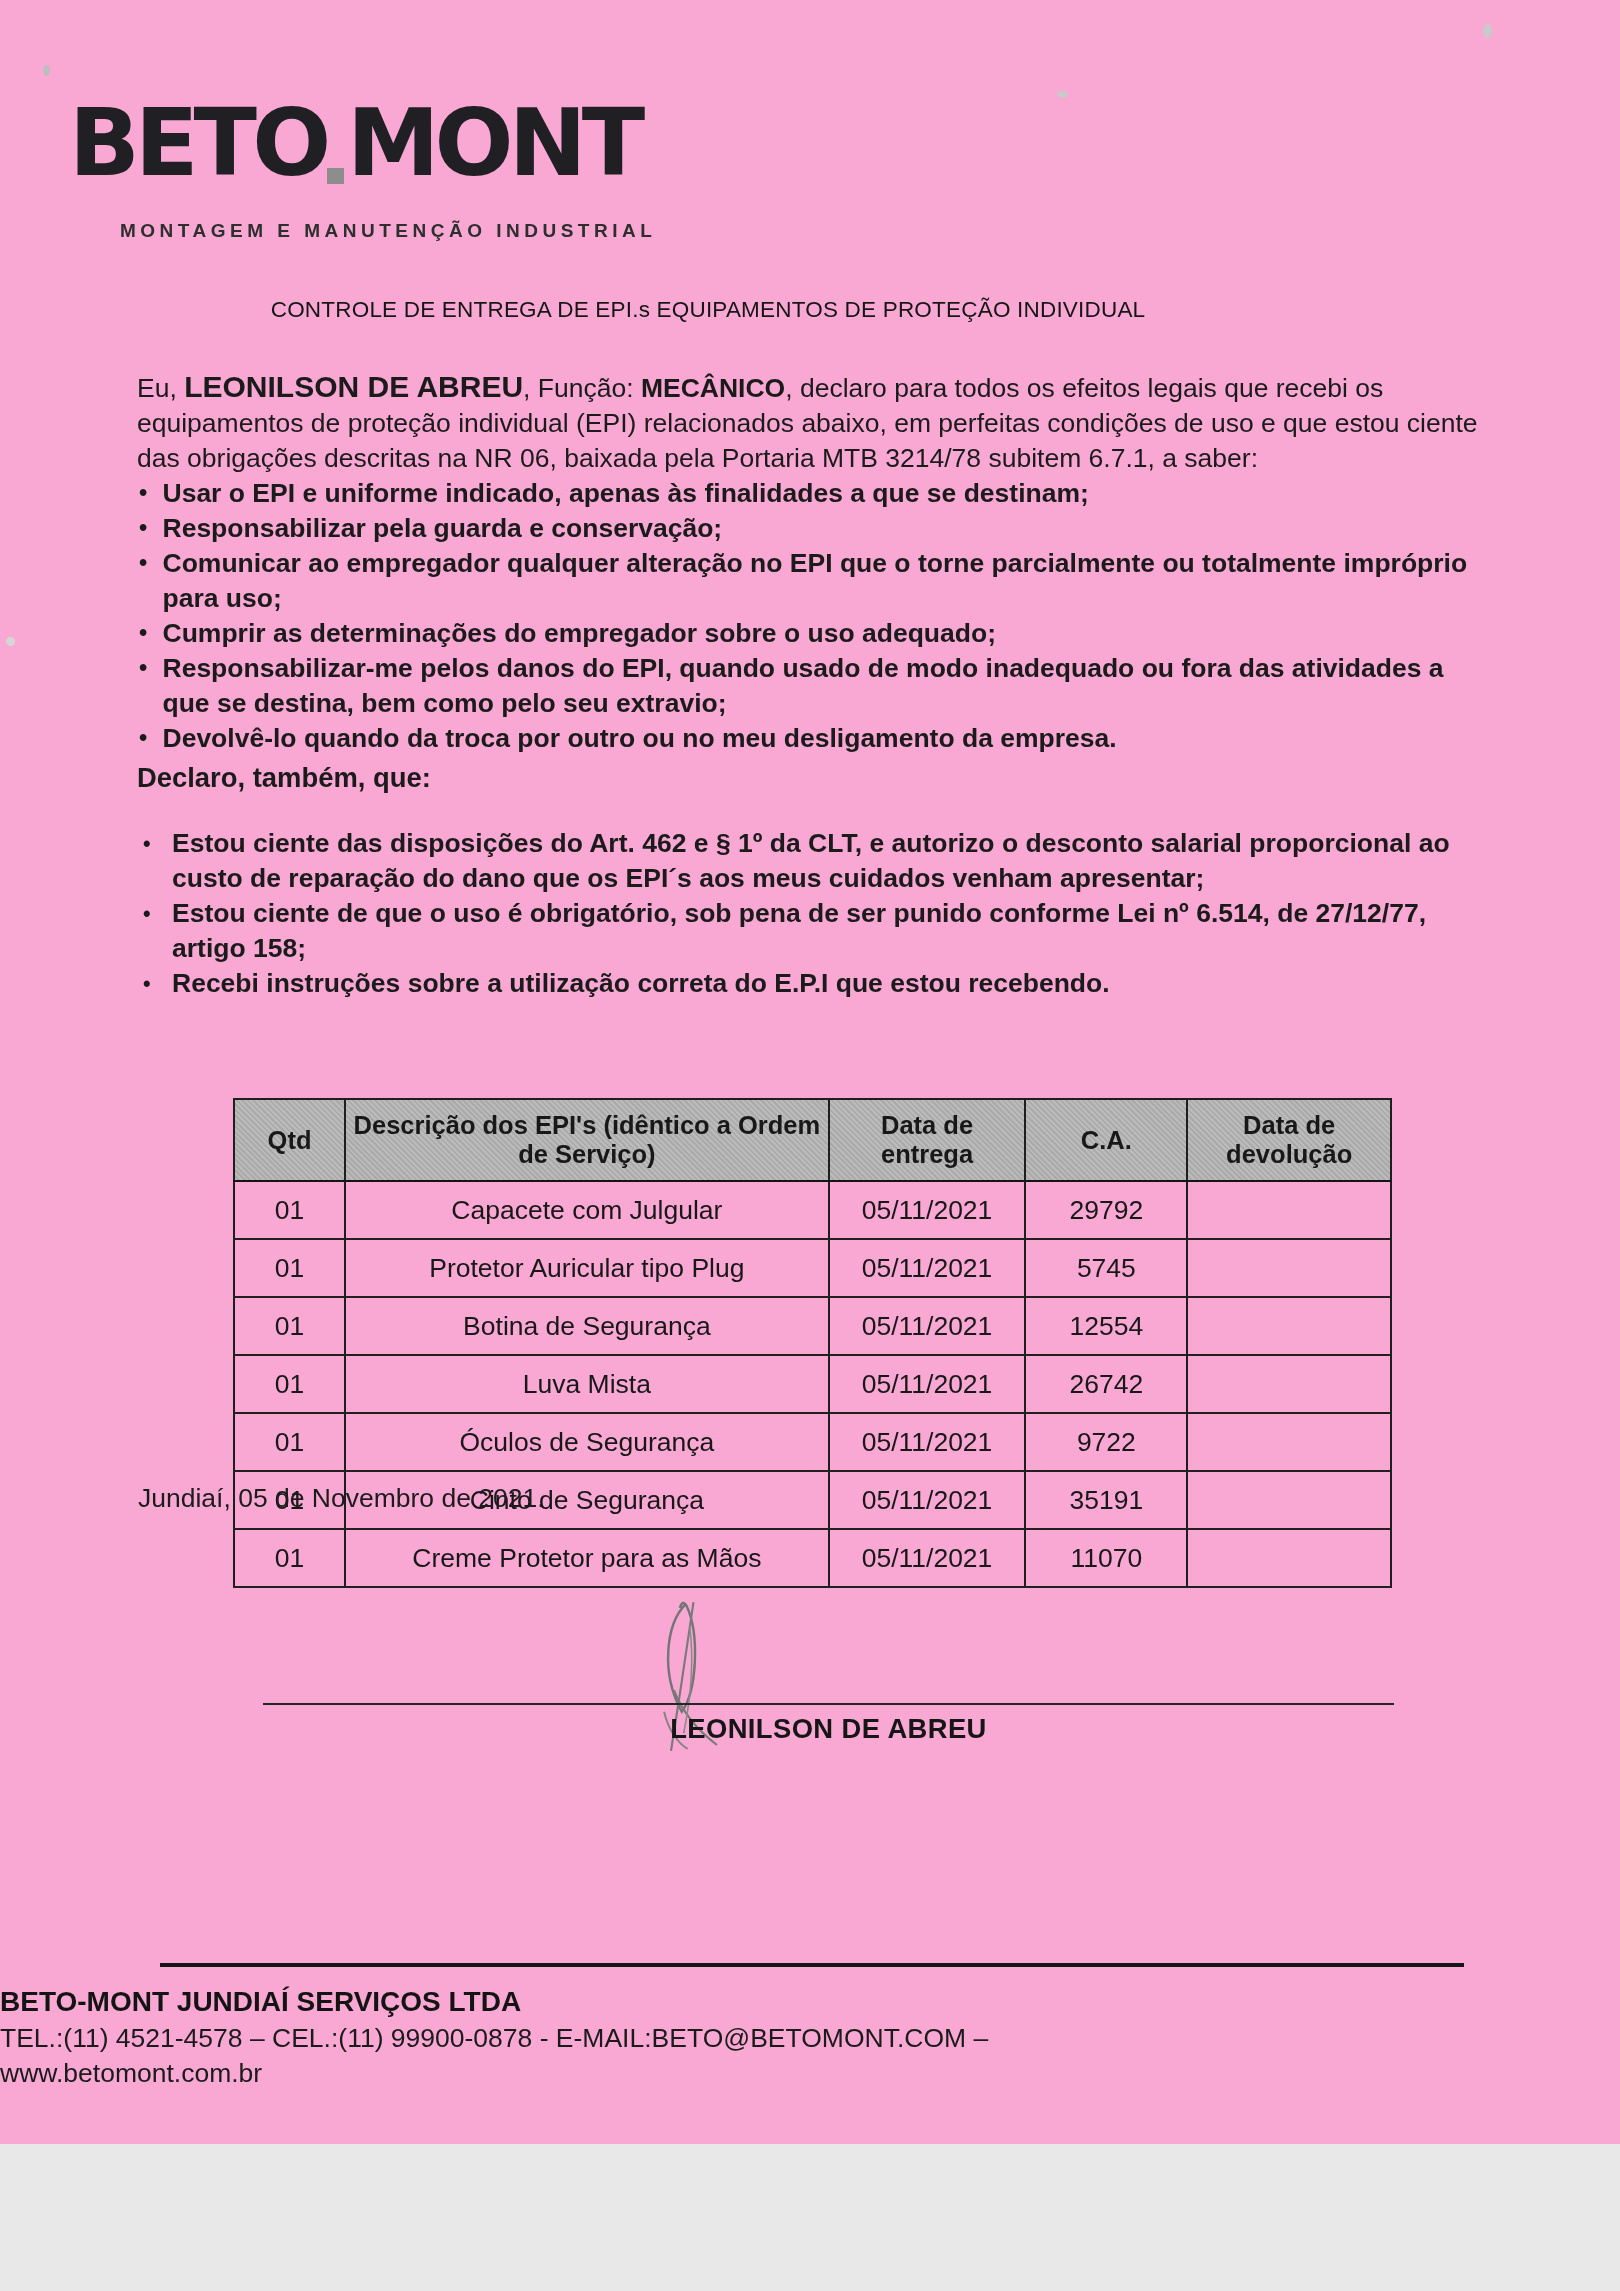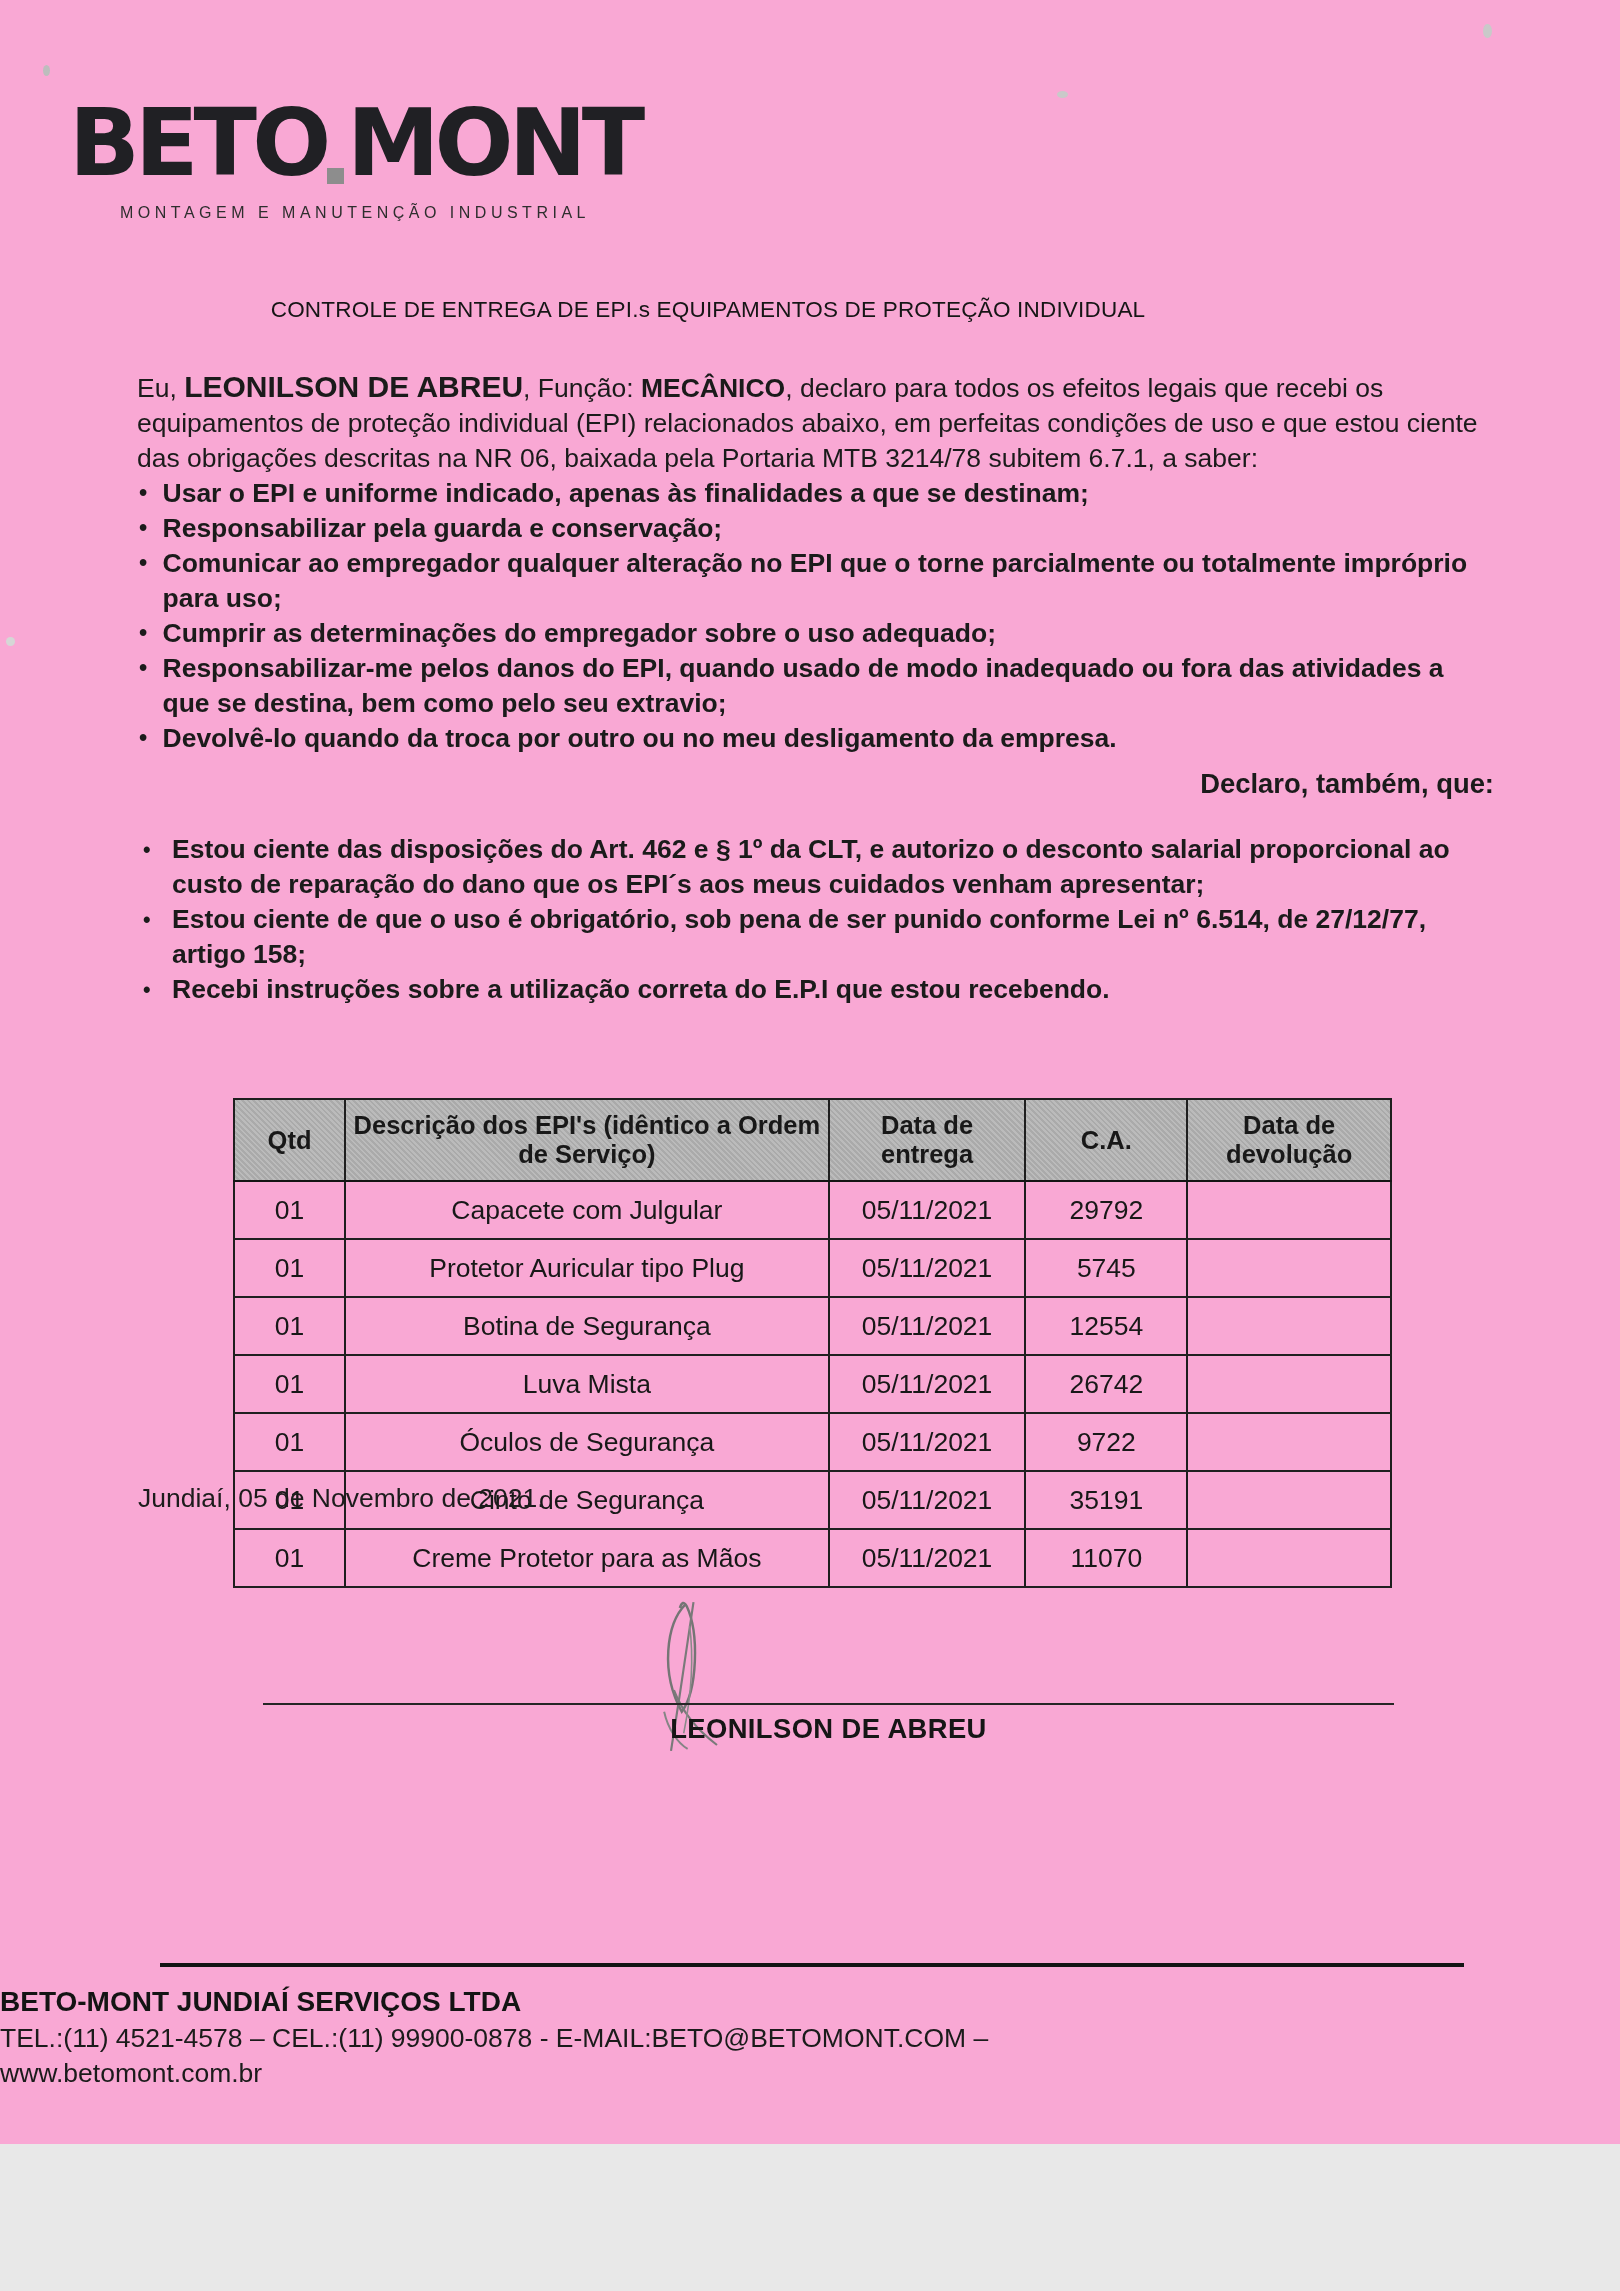--- a/index.html
+++ b/index.html
@@ -19,42 +19,42 @@
     font-family:"DejaVu Sans",sans-serif;
     font-weight:800;font-size:93px;line-height:98px;
     letter-spacing:-4.9px;color:#202024;
     white-space:nowrap;
   }
   .logo-dot{
     width:16.7px;height:16.7px;background:#8d8d8d;
     margin:0 2.9px 7.8px 1px;flex:0 0 auto;
   }
   .tagline{
-    position:absolute;left:120px;top:204px;
-    font-size:16px;font-weight:400;letter-spacing:4.5px;
+    position:absolute;left:120px;top:220px;
+    font-size:19px;font-weight:700;letter-spacing:4.5px;
     color:#2e2e2e;white-space:nowrap;
   }
   
   .doc-title{
     position:absolute;left:0;top:272px;width:1416px;
     text-align:center;font-weight:normal;font-size:22.5px;
     color:#161616;letter-spacing:0.2px;margin-top:25px;
   }
   
   .content{
     position:absolute;left:137px;top:369px;width:1357px;
     font-size:26.5px;line-height:35px;color:#1b1b1b;
   }
   .content p{margin:0;}
   .name-lg{font-weight:bold;font-size:30px;}
   .role-b{font-weight:bold;}
   ul.obligations,ul.also-items{list-style:none;margin:0;padding:0;font-weight:bold;}
   ul.obligations li{position:relative;padding-left:25.5px;}
   ul.obligations li::before{content:"•";position:absolute;left:2px;font-size:23.5px;}
-  .declaro-heading{margin-top:10px;font-weight:bold;font-size:27.4px;text-align:right;}
+  .declaro-heading{margin-top:4px;font-weight:bold;font-size:27.4px;}
   ul.also-items{margin-top:31px;}
   ul.also-items li{position:relative;padding-left:35px;}
   ul.also-items li::before{content:"•";position:absolute;left:5.9px;font-size:21.6px;}
   
   .epi-table{
     position:absolute;left:233px;top:1098px;width:1159px;
     border-collapse:collapse;table-layout:fixed;
     font-size:26.5px;color:#181818;
   }
   .epi-table th,.epi-table td{

